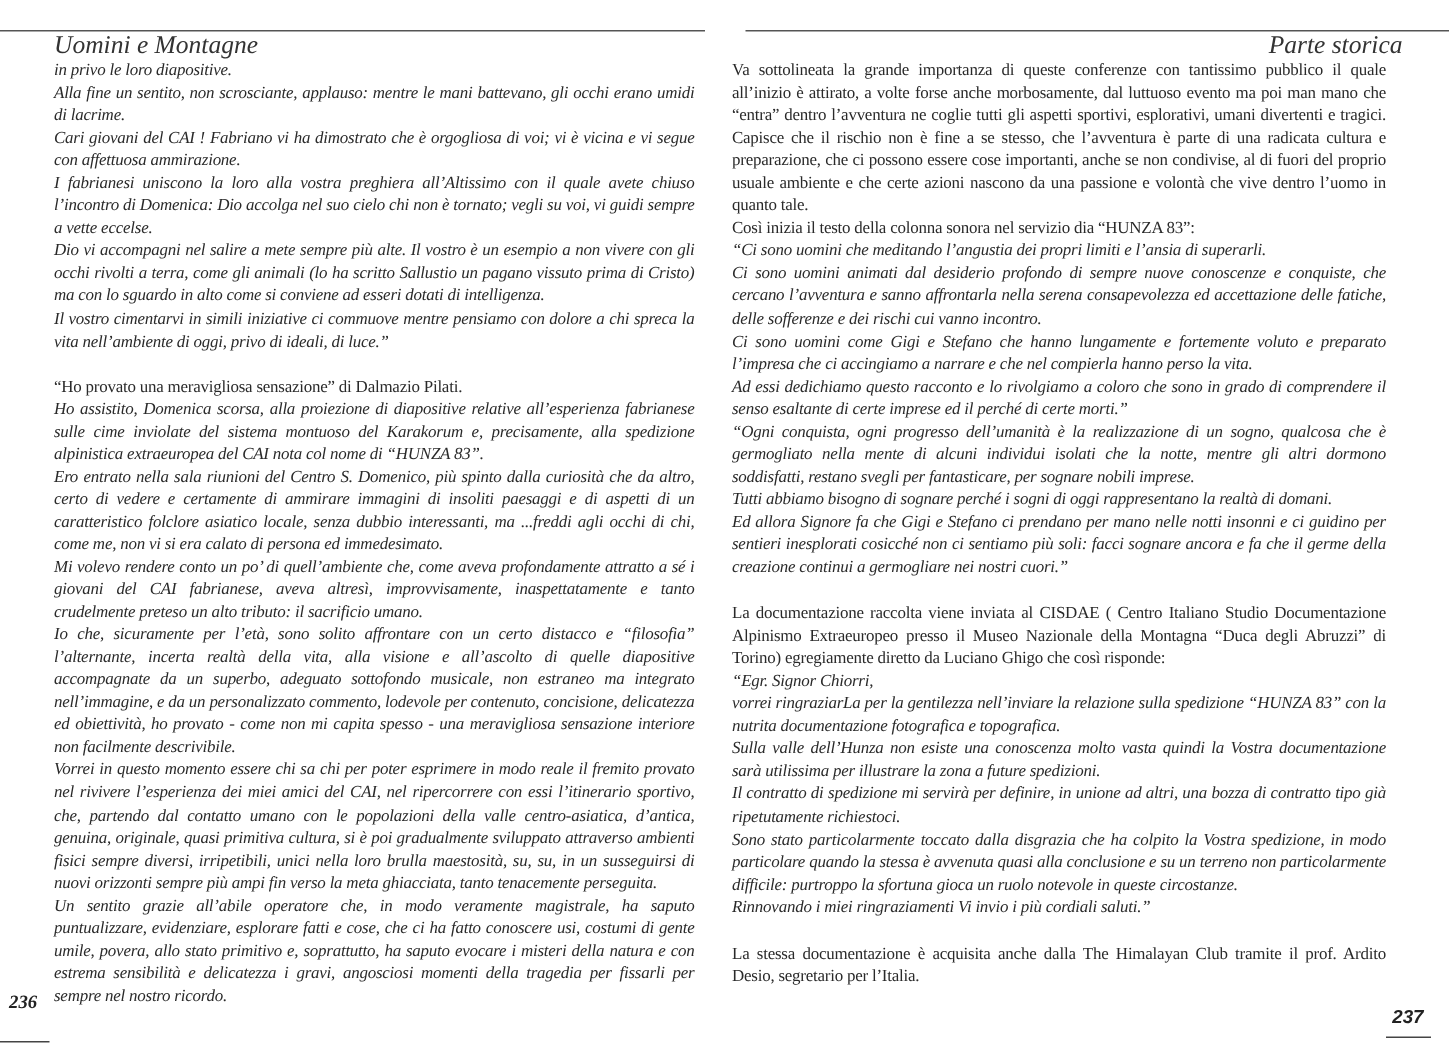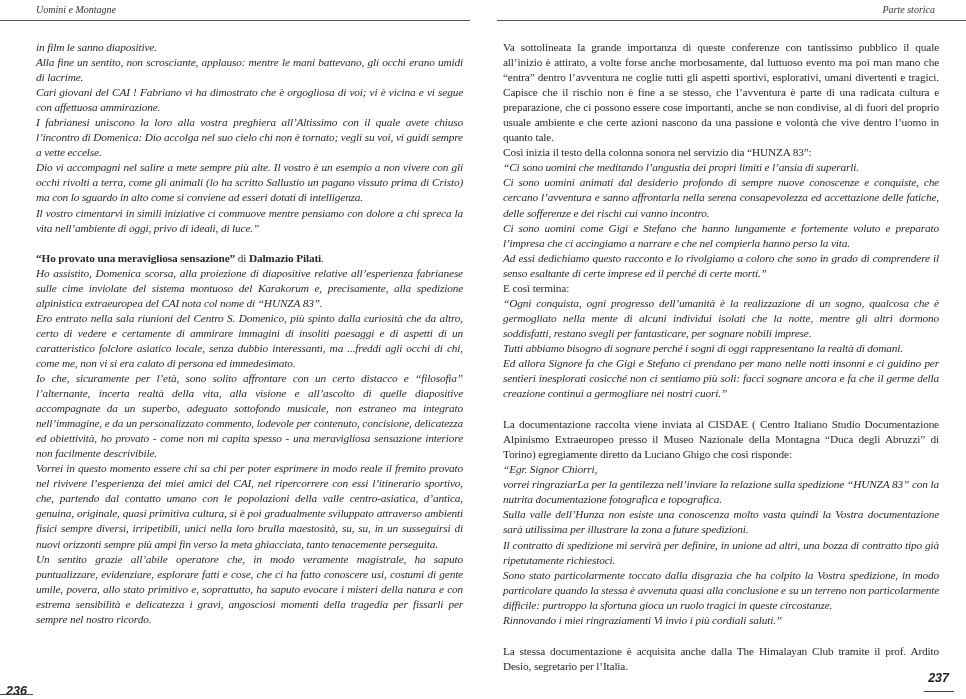--- a/index.html
+++ b/index.html
@@ -6,76 +6,77 @@
     body {
       width: 966px; height: 699px; position: relative; overflow: hidden;
       font-family: "Liberation Serif", "DejaVu Serif", serif;
       color: #2a2a2a;
     }
     .page { position: absolute; top: 0; height: 699px; }
     .page.left { left: 0; width: 483px; }
     .page.right { left: 483px; width: 483px; }
 
     .running-head {
-      position: absolute; top: 4px;
-      font-style: italic; font-size: 10px; color: #333;
+      position: absolute; top: 20px;
+      font-style: italic; font-size: 17px; color: #333;
     }
     .left .running-head { left: 36px; }
     .right .running-head { right: 31px; }
 
     .head-rule { position: absolute; top: 20px; height: 1px; background: #555; }
     .left .head-rule { left: 0; width: 470px; }
     .right .head-rule { left: 14px; width: 469px; }
 
     .body {
       position: absolute; top: 40px;
       font-size: 11.3px; line-height: 15.05px;
       text-align: justify; letter-spacing: -0.15px;
     }
     .left .body { left: 36px; width: 427px; }
-    .right .body { left: 20px; width: 436px; }
+    .right .body { left: 5px; width: 436px; }
 
     .body p { margin: 0; }
     .it { font-style: italic; }
     .gap { height: 15px; }
     .gap-lg { height: 16px; }
 
-    .bold { font-weight: bold; }
+    .bold { font-weight: normal; }
 
     .pagenum {
       position: absolute; bottom: 4px;
       font-family: "Liberation Sans", "DejaVu Sans", sans-serif;
       font-weight: bold; font-style: italic; font-size: 12.5px; color: #222;
     }
-    .left .pagenum { left: 6px; bottom: 1px; }
+    .left .pagenum { left: 6px; bottom: 23px; font-family: Liberation Serif, serif; }
     .right .pagenum { right: 17px; bottom: 14px; text-align: right; }
     .pn-rule { position: absolute; height: 1px; background: #444; }
     .left .pn-rule { left: 0; width: 33px; bottom: 4px; }
     .right .pn-rule { right: 12px; width: 30px; bottom: 7px; }
   </style>
 </head>
 <body>
 
 <div class="page left">
   <div class="running-head">Uomini e Montagne</div>
   <div class="head-rule"></div>
 
   <div class="body">
-    <p class="it">in film le sanno diapositive.</p>
+    <p class="it">in privo le loro diapositive.</p>
     <p class="it">Alla fine un sentito, non scrosciante, applauso: mentre le mani battevano, gli occhi erano umidi di lacrime.</p>
     <p class="it">Cari giovani del CAI ! Fabriano vi ha dimostrato che è orgogliosa di voi; vi è vicina e vi segue con affettuosa ammirazione.</p>
     <p class="it">I fabrianesi uniscono la loro alla vostra preghiera all’Altissimo con il quale avete chiuso l’incontro di Domenica: Dio accolga nel suo cielo chi non è tornato; vegli su voi, vi guidi sempre a vette eccelse.</p>
     <p class="it">Dio vi accompagni nel salire a mete sempre più alte. Il vostro è un esempio a non vivere con gli occhi rivolti a terra, come gli animali (lo ha scritto Sallustio un pagano vissuto prima di Cristo) ma con lo sguardo in alto come si conviene ad esseri dotati di intelligenza.</p>
     <p class="it">Il vostro cimentarvi in simili iniziative ci commuove mentre pensiamo con dolore a chi spreca la vita nell’ambiente di oggi, privo di ideali, di luce.”</p>
 
     <div class="gap"></div>
 
     <p><span class="bold">“Ho provato una meravigliosa sensazione”</span><span> di </span><span class="bold">Dalmazio Pilati</span><span>.</span></p>
     <p class="it">Ho assistito, Domenica scorsa, alla proiezione di diapositive relative all’esperienza fabrianese sulle cime inviolate del sistema montuoso del Karakorum e, precisamente, alla spedizione alpinistica extraeuropea del CAI nota col nome di “HUNZA 83”.</p>
     <p class="it">Ero entrato nella sala riunioni del Centro S. Domenico, più spinto dalla curiosità che da altro, certo di vedere e certamente di ammirare immagini di insoliti paesaggi e di aspetti di un caratteristico folclore asiatico locale, senza dubbio interessanti, ma ...freddi agli occhi di chi, come me, non vi si era calato di persona ed immedesimato.</p>
+    <p class="it">Mi volevo rendere conto un po’ di quell’ambiente che, come aveva profondamente attratto a sé i giovani del CAI fabrianese, aveva altresì, improvvisamente, inaspettatamente e tanto crudelmente preteso un alto tributo: il sacrificio umano.</p>
     <p class="it">Io che, sicuramente per l’età, sono solito affrontare con un certo distacco e “filosofia” l’alternante, incerta realtà della vita, alla visione e all’ascolto di quelle diapositive accompagnate da un superbo, adeguato sottofondo musicale, non estraneo ma integrato nell’immagine, e da un personalizzato commento, lodevole per contenuto, concisione, delicatezza ed obiettività, ho provato - come non mi capita spesso - una meravigliosa sensazione interiore non facilmente descrivibile.</p>
     <p class="it">Vorrei in questo momento essere chi sa chi per poter esprimere in modo reale il fremito provato nel rivivere l’esperienza dei miei amici del CAI, nel ripercorrere con essi l’itinerario sportivo, che, partendo dal contatto umano con le popolazioni della valle centro-asiatica, d’antica, genuina, originale, quasi primitiva cultura, si è poi gradualmente sviluppato attraverso ambienti fisici sempre diversi, irripetibili, unici nella loro brulla maestosità, su, su, in un susseguirsi di nuovi orizzonti sempre più ampi fin verso la meta ghiacciata, tanto tenacemente perseguita.</p>
     <p class="it">Un sentito grazie all’abile operatore che, in modo veramente magistrale, ha saputo puntualizzare, evidenziare, esplorare fatti e cose, che ci ha fatto conoscere usi, costumi di gente umile, povera, allo stato primitivo e, soprattutto, ha saputo evocare i misteri della natura e con estrema sensibilità e delicatezza i gravi, angosciosi momenti della tragedia per fissarli per sempre nel nostro ricordo.</p>
 
   </div>
 
   <div class="pagenum">236</div>
   <div class="pn-rule"></div>
 </div>
 
@@ -83,33 +84,32 @@
   <div class="running-head">Parte storica</div>
   <div class="head-rule"></div>
 
   <div class="body">
     <p>Va sottolineata la grande importanza di queste conferenze con tantissimo pubblico il quale all’inizio è attirato, a volte forse anche morbosamente, dal luttuoso evento ma  poi man mano che “entra” dentro l’avventura ne coglie tutti gli aspetti sportivi, esplorativi, umani divertenti e tragici. Capisce che il rischio non è fine a se stesso, che l’avventura è parte di una radicata cultura e preparazione, che ci possono essere cose importanti, anche se non condivise, al di fuori del proprio usuale ambiente e che certe azioni nascono da una passione e volontà che vive dentro l’uomo in quanto tale.</p>
     <p>Così inizia il testo della colonna sonora nel servizio dia “HUNZA 83”:</p>
     <p class="it">“Ci sono uomini che meditando l’angustia dei propri limiti e l’ansia di superarli.</p>
     <p class="it">Ci sono uomini animati dal desiderio profondo di sempre nuove conoscenze e conquiste, che cercano l’avventura e sanno affrontarla nella serena consapevolezza ed accettazione delle fatiche, delle sofferenze e dei rischi cui vanno incontro.</p>
     <p class="it">Ci sono uomini come Gigi e Stefano che hanno lungamente e fortemente voluto e preparato l’impresa che ci accingiamo a narrare e che nel compierla hanno perso la vita.</p>
     <p class="it">Ad essi dedichiamo questo racconto e lo rivolgiamo a coloro che sono in grado di comprendere il senso esaltante di certe imprese ed il perché di certe morti.”</p>
-    <p>E così termina:</p>
     <p class="it">“Ogni conquista, ogni progresso dell’umanità è la realizzazione di un sogno, qualcosa che è germogliato nella mente di alcuni individui isolati che la notte, mentre gli altri dormono soddisfatti, restano svegli per fantasticare, per sognare nobili imprese.</p>
     <p class="it">Tutti abbiamo bisogno di sognare perché i sogni di oggi rappresentano la realtà di domani.</p>
     <p class="it">Ed allora Signore fa che Gigi e Stefano ci  prendano per mano nelle notti insonni e ci guidino per sentieri inesplorati cosicché non ci sentiamo più soli: facci sognare ancora e fa che il germe della creazione continui a germogliare nei nostri cuori.”</p>
 
     <div class="gap-lg"></div>
 
     <p>La documentazione raccolta viene inviata al CISDAE ( Centro Italiano Studio Documentazione Alpinismo Extraeuropeo presso il Museo Nazionale della Montagna “Duca degli Abruzzi” di Torino) egregiamente diretto da Luciano Ghigo che così risponde:</p>
     <p class="it">“Egr. Signor Chiorri,</p>
     <p class="it">vorrei ringraziarLa per la gentilezza nell’inviare la relazione sulla spedizione “HUNZA 83” con la nutrita documentazione fotografica e topografica.</p>
     <p class="it">Sulla valle dell’Hunza non esiste una conoscenza molto vasta quindi la Vostra documentazione sarà utilissima per illustrare la zona a future spedizioni.</p>
     <p class="it">Il contratto di spedizione mi servirà per definire, in unione ad altri, una bozza di contratto tipo già ripetutamente richiestoci.</p>
-    <p class="it">Sono stato particolarmente toccato dalla disgrazia che ha colpito la Vostra spedizione, in modo particolare quando la stessa è avvenuta quasi alla conclusione e su un terreno non particolarmente difficile: purtroppo la sfortuna gioca un ruolo tragici in queste circostanze.</p>
+    <p class="it">Sono stato particolarmente toccato dalla disgrazia che ha colpito la Vostra spedizione, in modo particolare quando la stessa è avvenuta quasi alla conclusione e su un terreno non particolarmente difficile: purtroppo la sfortuna gioca un ruolo notevole in queste circostanze.</p>
     <p class="it">Rinnovando i miei ringraziamenti Vi invio i più cordiali saluti.”</p>
 
     <div class="gap-lg"></div>
 
     <p>La stessa documentazione è acquisita anche dalla The Himalayan Club tramite il prof. Ardito Desio, segretario per l’Italia.</p>
   </div>
 
   <div class="pagenum">237</div>
   <div class="pn-rule"></div>
 </div>

